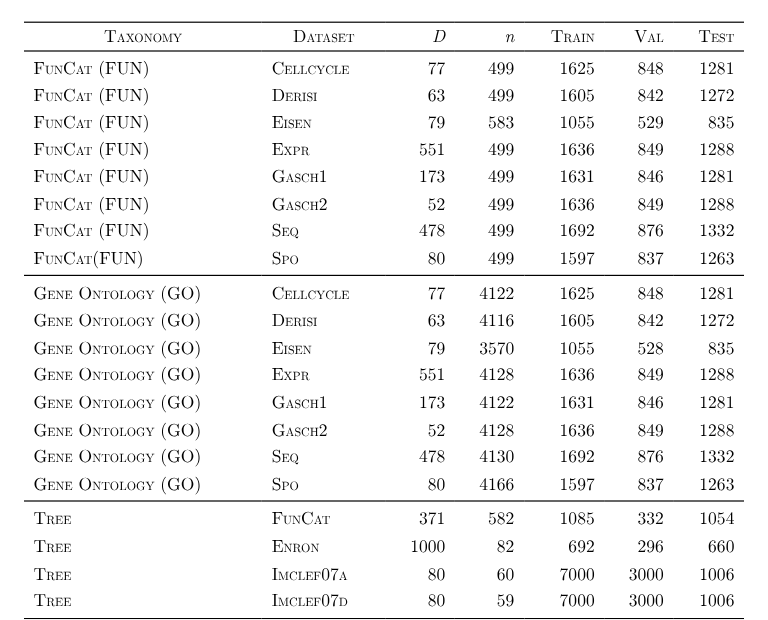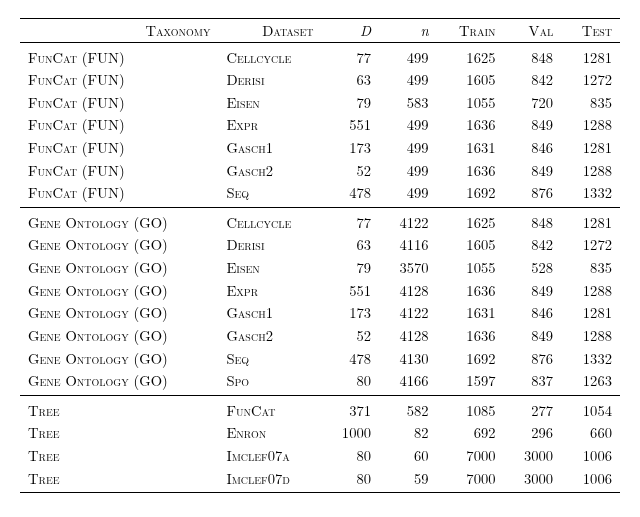--- a/index.html
+++ b/index.html
@@ -19,21 +19,21 @@
     width:100%;
   }
   th,td{
     padding:0 8px;
     line-height:1.55;
     white-space:nowrap;
   }
   th{
     font-weight:normal;
     font-variant:small-caps;
-    text-align:right;
+    text-align:center;
   }
   td.tax{font-variant:small-caps;}
   td.ds{font-variant:small-caps;}
   th.num, td.num{text-align:right;}
   thead tr th{border-top:1px solid #000;border-bottom:1px solid #000;}
   tbody.grp:not(:last-of-type) tr:last-child td{border-bottom:1px solid #000;}
   tbody.grp:last-of-type tr:last-child td{border-bottom:1px solid #000;}
   .spacer td{padding:0;height:3px;border:none;}
 </style>
 </head>
@@ -74,21 +74,21 @@
           <td class="num">1605</td>
           <td class="num">842</td>
           <td class="num">1272</td>
         </tr>
         <tr>
           <td class="tax">FunCat (FUN)</td>
           <td class="ds">Eisen</td>
           <td class="num">79</td>
           <td class="num">583</td>
           <td class="num">1055</td>
-          <td class="num">720</td>
+          <td class="num">529</td>
           <td class="num">835</td>
         </tr>
         <tr>
           <td class="tax">FunCat (FUN)</td>
           <td class="ds">Expr</td>
           <td class="num">551</td>
           <td class="num">499</td>
           <td class="num">1636</td>
           <td class="num">849</td>
           <td class="num">1288</td>
@@ -112,20 +112,29 @@
           <td class="num">1288</td>
         </tr>
         <tr>
           <td class="tax">FunCat (FUN)</td>
           <td class="ds">Seq</td>
           <td class="num">478</td>
           <td class="num">499</td>
           <td class="num">1692</td>
           <td class="num">876</td>
           <td class="num">1332</td>
+        </tr>
+        <tr>
+          <td class="tax">FunCat(FUN)</td>
+          <td class="ds">Spo</td>
+          <td class="num">80</td>
+          <td class="num">499</td>
+          <td class="num">1597</td>
+          <td class="num">837</td>
+          <td class="num">1263</td>
         </tr>
         <tr class="spacer">
           <td colspan="7"></td>
         </tr>
       </tbody>
       <tbody class="grp">
         <tr class="spacer">
           <td colspan="7"></td>
         </tr>
         <tr>
@@ -207,21 +216,21 @@
       <tbody class="grp">
         <tr class="spacer">
           <td colspan="7"></td>
         </tr>
         <tr>
           <td class="tax">Tree</td>
           <td class="ds">FunCat</td>
           <td class="num">371</td>
           <td class="num">582</td>
           <td class="num">1085</td>
-          <td class="num">277</td>
+          <td class="num">332</td>
           <td class="num">1054</td>
         </tr>
         <tr>
           <td class="tax">Tree</td>
           <td class="ds">Enron</td>
           <td class="num">1000</td>
           <td class="num">82</td>
           <td class="num">692</td>
           <td class="num">296</td>
           <td class="num">660</td>

